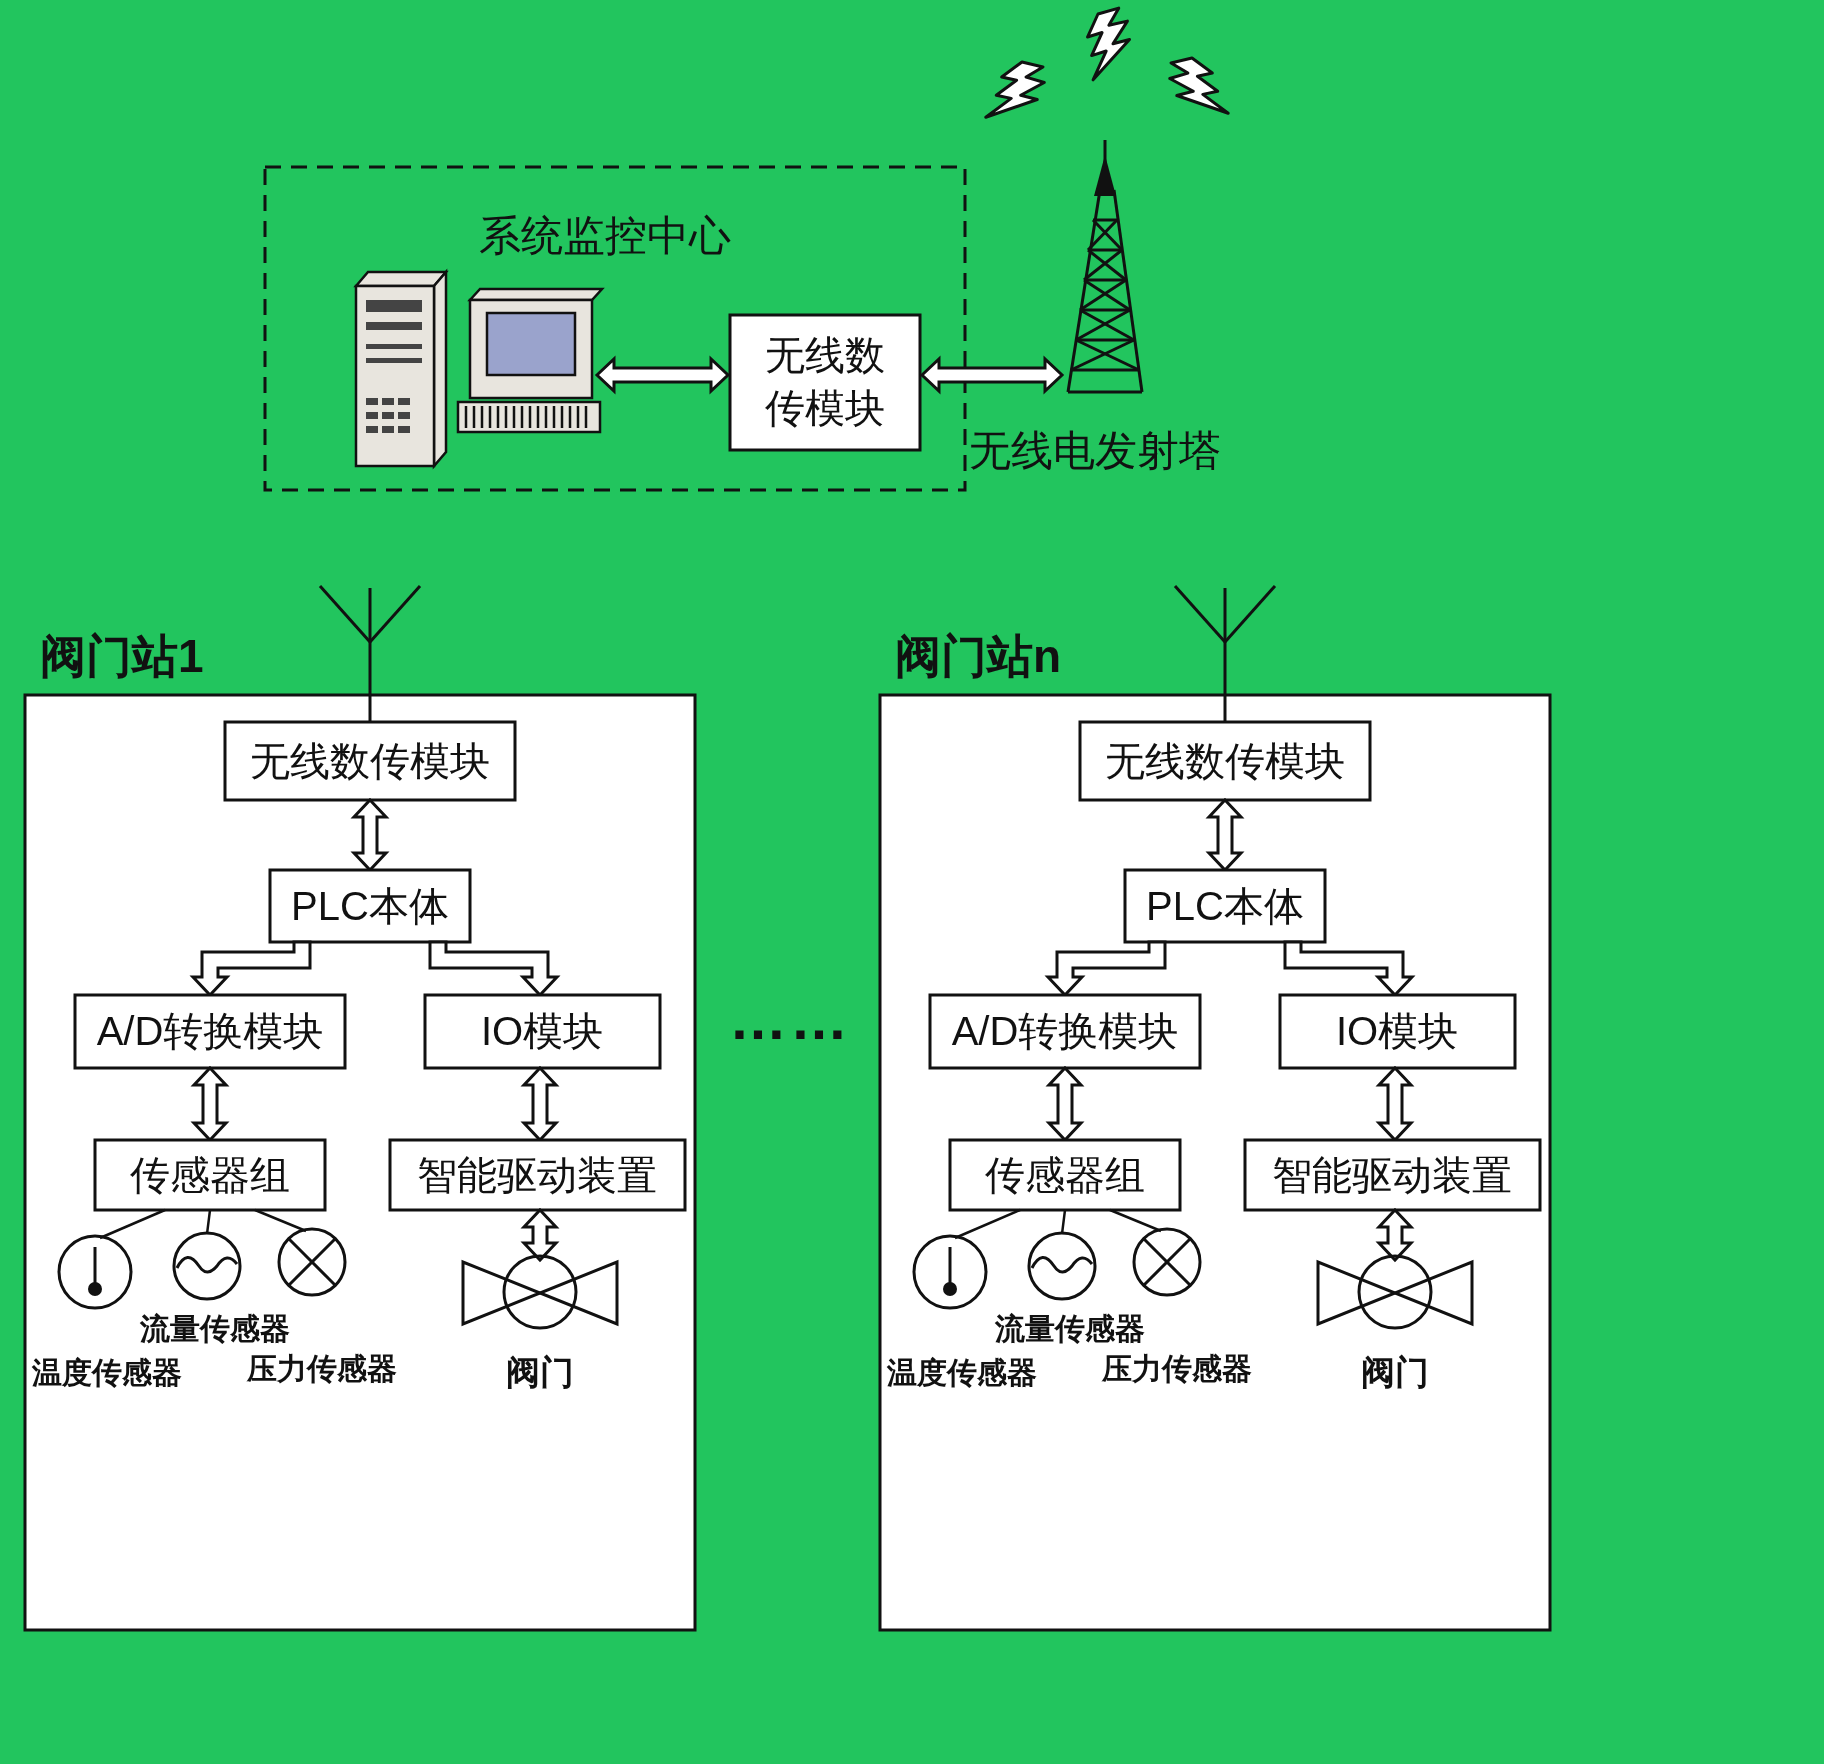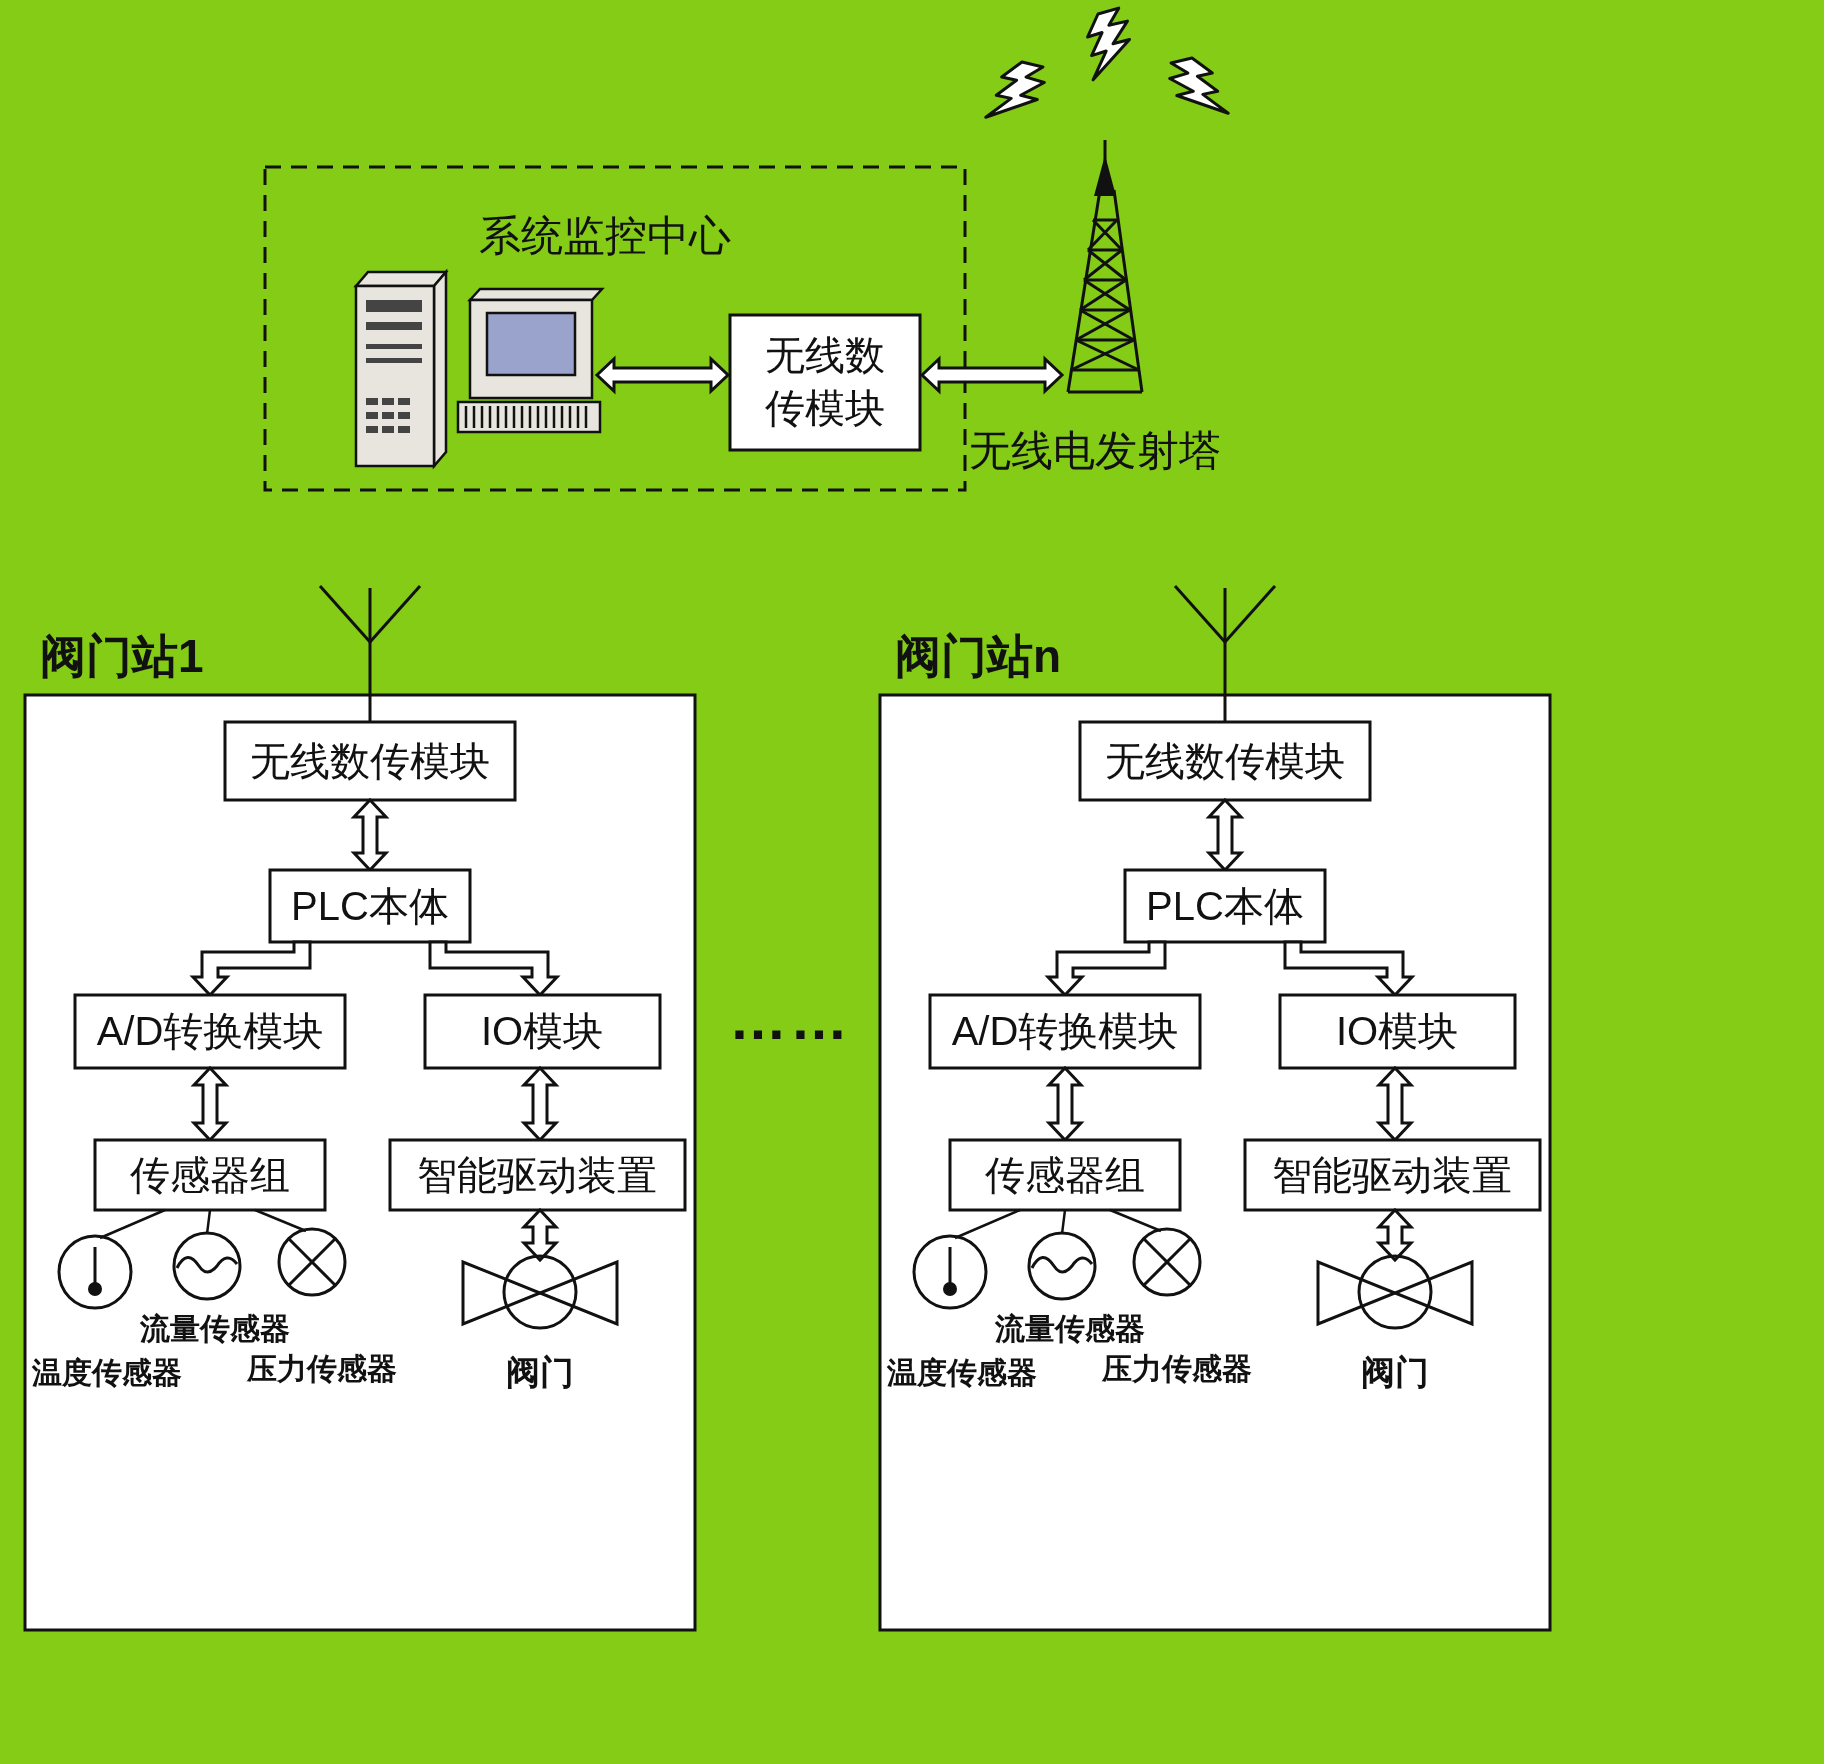--- a/index.html
+++ b/index.html
@@ -1,16 +1,16 @@
 <!DOCTYPE html>
 <html><head>
 <meta charset="utf-8">
 <style>
   html,body{margin:0;padding:0;background:#ffffff;}
-  .page{position:relative;width:1824px;height:1764px;background:#84cc16;overflow:hidden;}
+  .page{position:relative;width:1824px;height:1764px;background:#22c55e;overflow:hidden;}
   svg{display:block;}
   .box{fill:#ffffff;stroke:#111111;stroke-width:3;}
   .dashed{fill:none;stroke:#111111;stroke-width:3;stroke-dasharray:16 10;}
   .arrow{fill:#ffffff;stroke:#111111;stroke-width:3;}
   .thin{stroke:#111111;stroke-width:2.5;fill:none;}
   .thin2{stroke:#111111;stroke-width:3;fill:none;}
   .lbl{font-family:"Liberation Sans",sans-serif;font-size:40px;fill:#111111;text-anchor:middle;dominant-baseline:central;}
   .lbl-sm{font-family:"Liberation Sans",sans-serif;font-size:30px;font-weight:bold;fill:#111111;text-anchor:middle;dominant-baseline:central;}
   .station-title{font-family:"Liberation Sans",sans-serif;font-size:46px;font-weight:bold;fill:#111111;text-anchor:start;}
   .center-title{font-family:"Liberation Sans",sans-serif;font-size:42px;fill:#111111;text-anchor:middle;dominant-baseline:central;}

